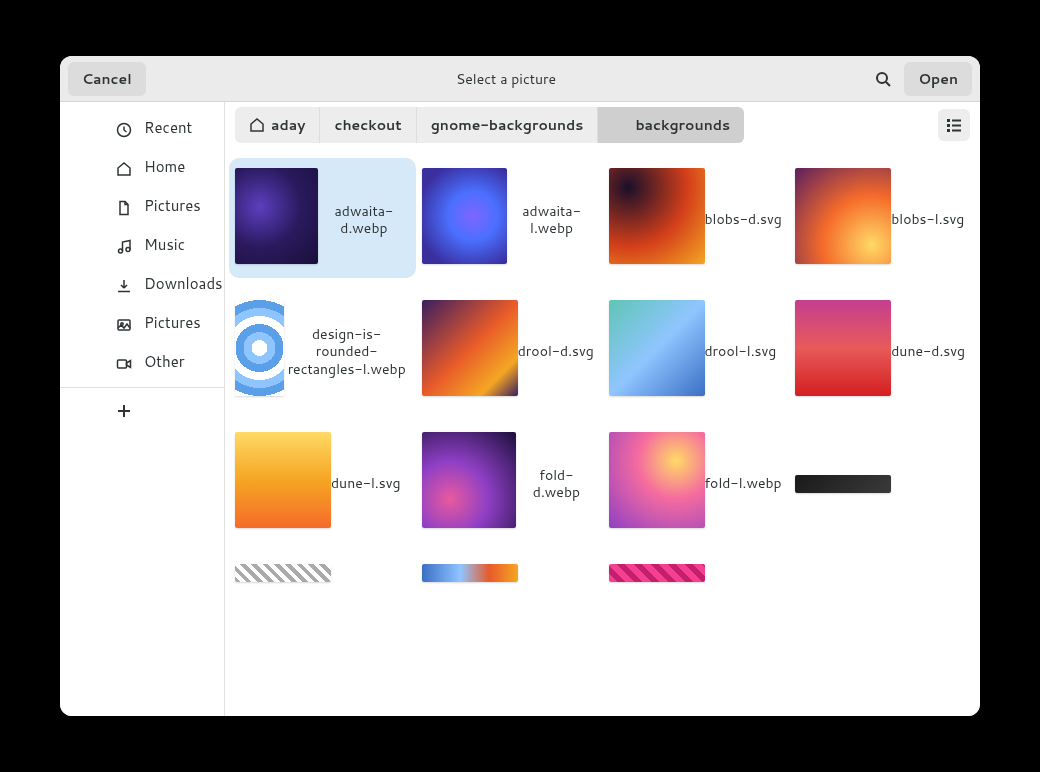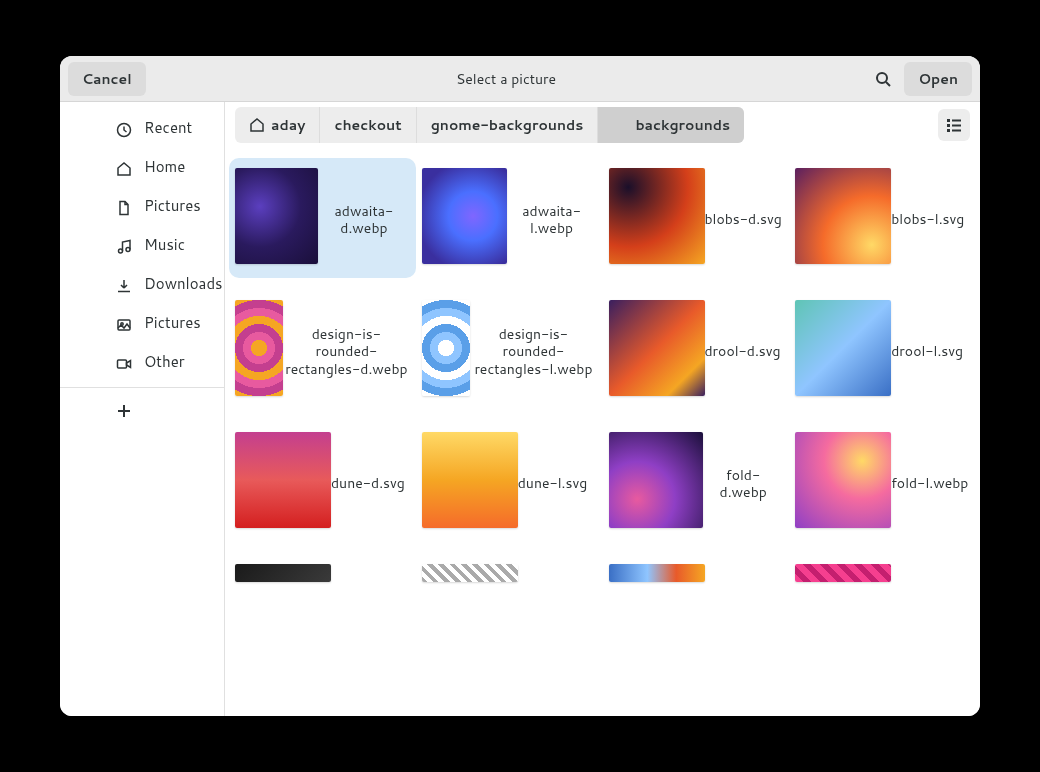--- a/index.html
+++ b/index.html
@@ -337,24 +337,20 @@
             </div>
             <div class="file-item">
               <div class="thumb th-blobs-d"></div>
               <div class="file-label">blobs-d.svg</div>
             </div>
             <div class="file-item">
               <div class="thumb th-blobs-l"></div>
               <div class="file-label">blobs-l.svg</div>
             </div>
             <div class="file-item">
-              <div class="thumb th-design-d"></div>
-              <div class="file-label">design-is-rounded-rectangles-d.webp</div>
-            </div>
-            <div class="file-item">
               <div class="thumb th-design-l"></div>
               <div class="file-label">design-is-rounded-rectangles-l.webp</div>
             </div>
             <div class="file-item">
               <div class="thumb th-drool-d"></div>
               <div class="file-label">drool-d.svg</div>
             </div>
             <div class="file-item">
               <div class="thumb th-drool-l"></div>
               <div class="file-label">drool-l.svg</div>

